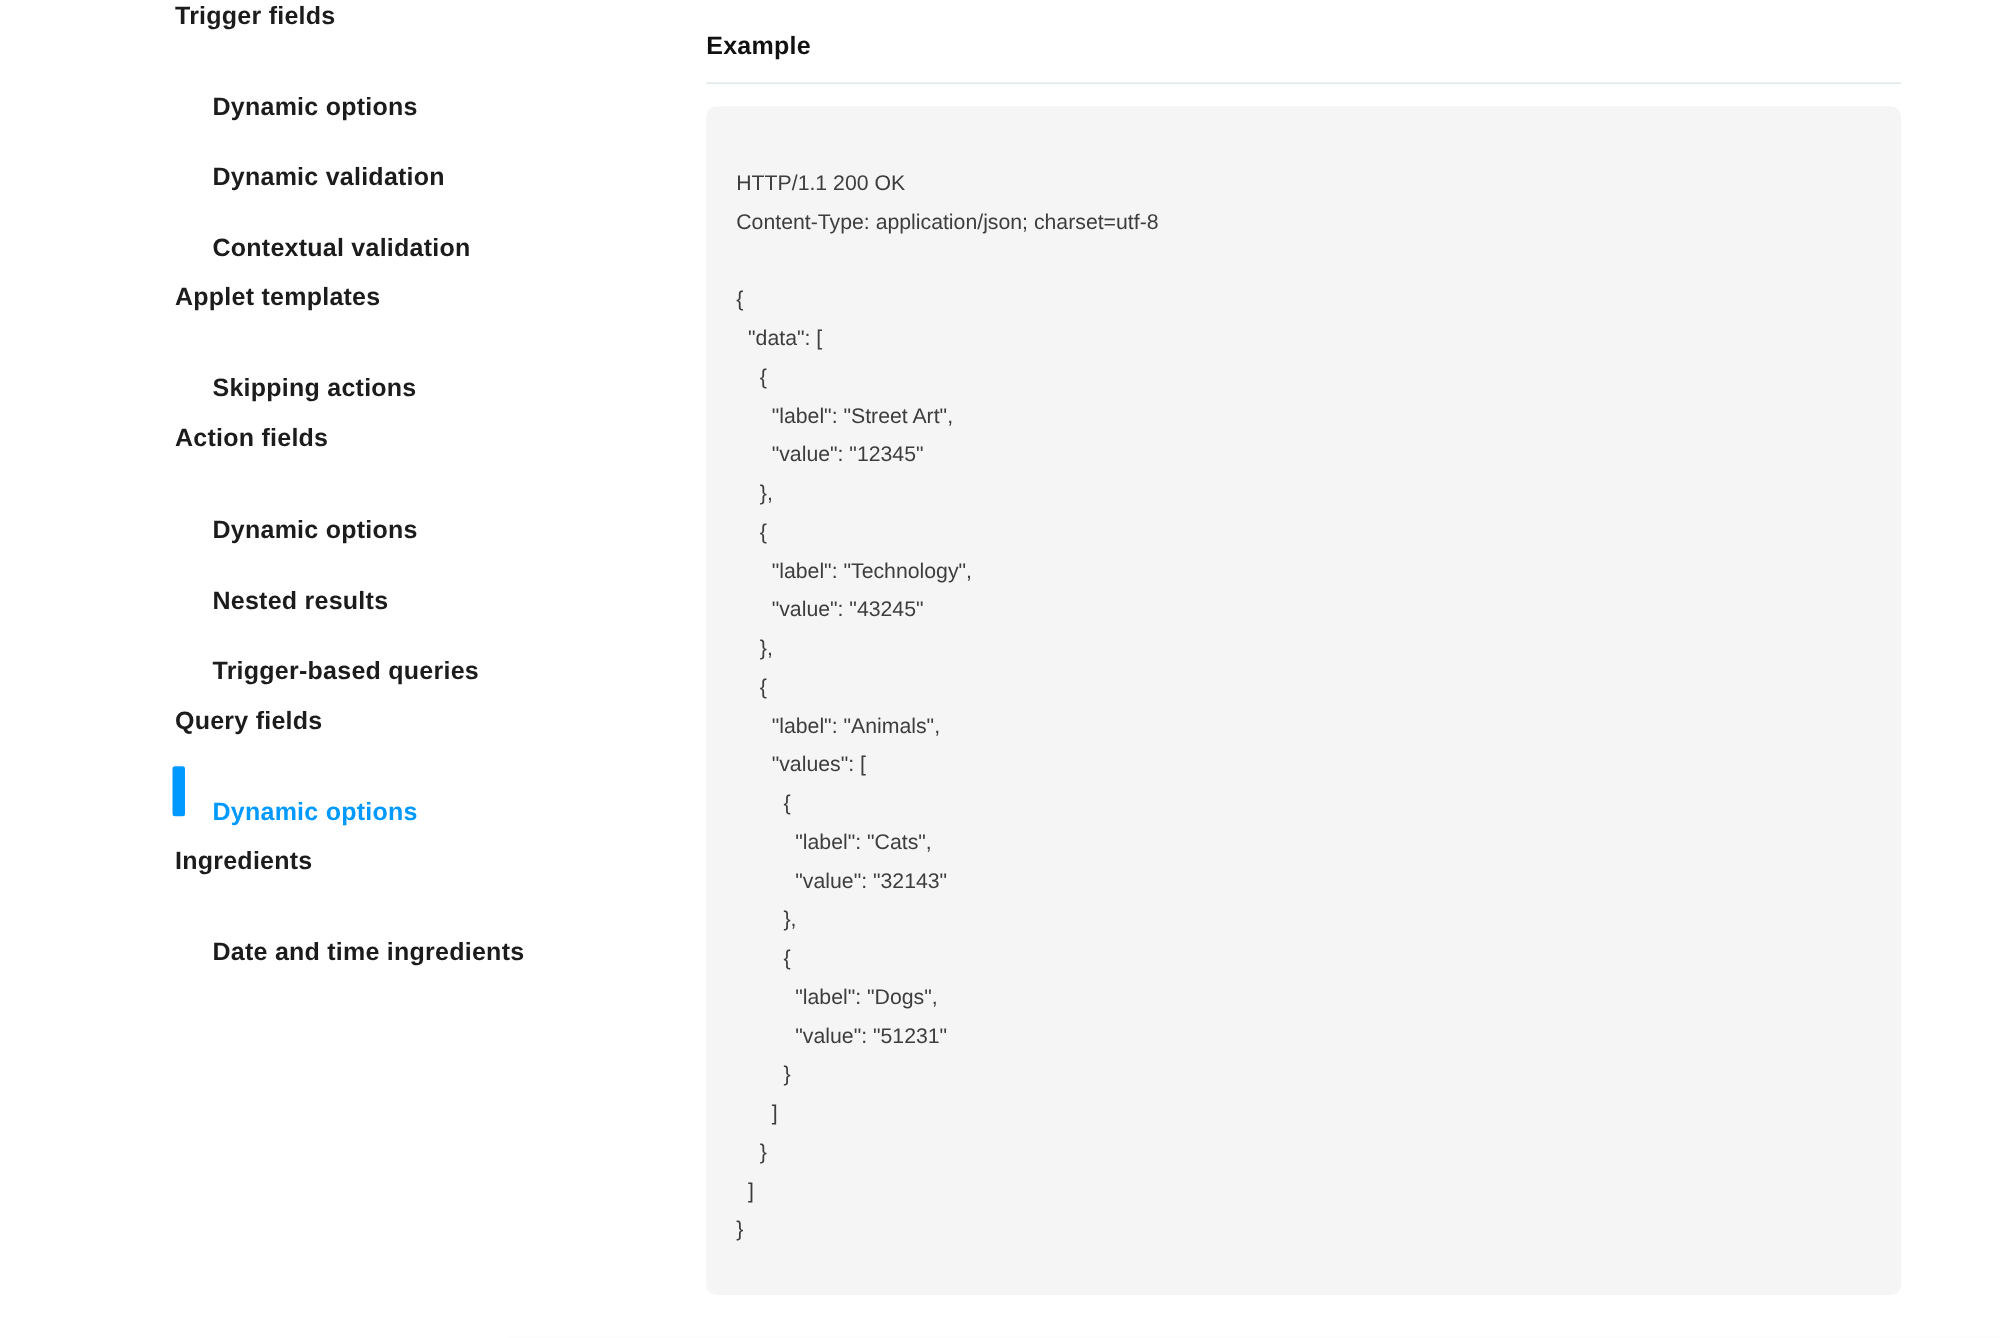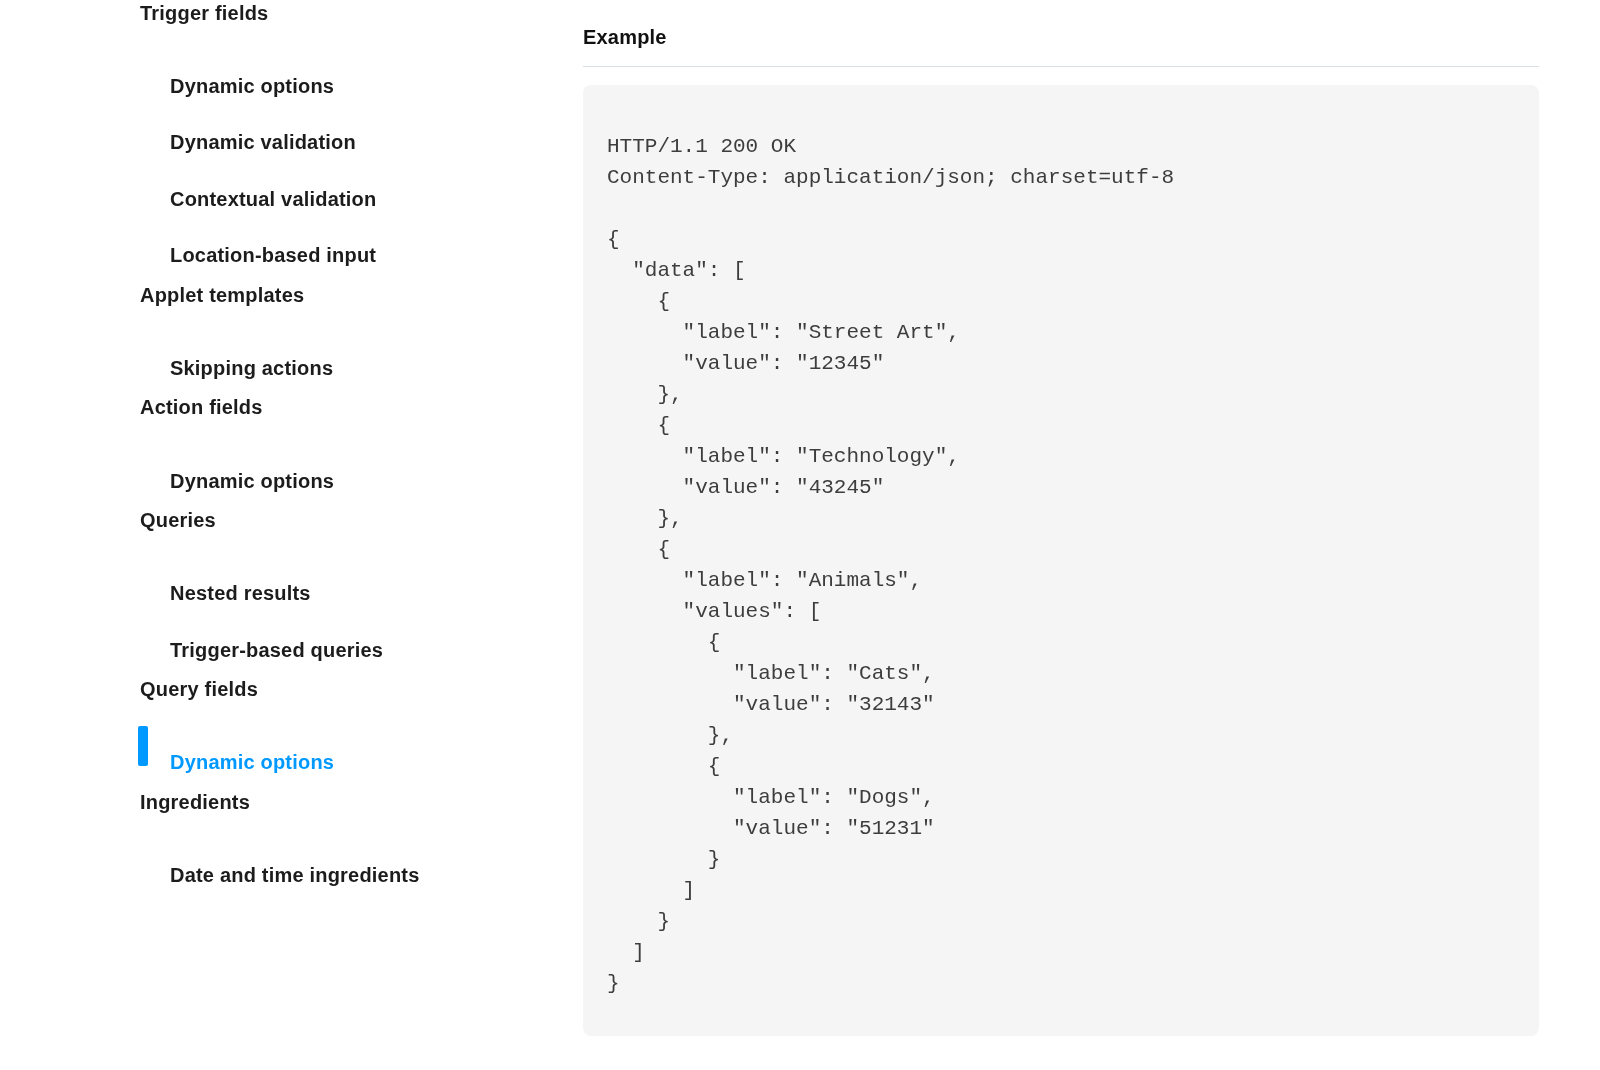--- a/index.html
+++ b/index.html
@@ -41,21 +41,21 @@
     transform: translateY(-50%);
     width: 10px;
     height: 40px;
     border-radius: 2px;
     background: var(--accent, #0099ff);
   }
 
   
   .main {
     position: absolute;
-    left: 583px;
+    left: 565px;
     top: 0;
     width: 956px;
   }
   .section-heading {
     margin-top: 26px;
     font-size: 20px;
     line-height: 22px;
     font-weight: 700;
     color: var(--heading-text, #111111);
     letter-spacing: 0.2px;
@@ -67,22 +67,22 @@
     height: 0;
   }
   .code-block {
     margin-top: 18px;
     background: var(--code-bg, #f5f5f5);
     border-radius: 8px;
     padding: 46px 24px 37px 24px;
   }
   .code-block code {
     display: block;
-    font-family: Liberation Mono, monospace;
-    font-size: 21px;
+    font-family: Liberation Sans, sans-serif;
+    font-size: 17px;
     line-height: 31px;
     color: var(--code-text, #3d3d3d);
     white-space: pre;
   }
 </style>
 </head>
 <body>
 
 <nav class="sidebar" id="sidebar">
     <div class="nav-item level-0">
@@ -90,37 +90,31 @@
     </div>
     <div class="nav-item level-1">
       <span>Dynamic options</span>
     </div>
     <div class="nav-item level-1">
       <span>Dynamic validation</span>
     </div>
     <div class="nav-item level-1">
       <span>Contextual validation</span>
     </div>
-    <div class="nav-item level-1">
-      <span>Location-based input</span>
-    </div>
     <div class="nav-item level-0">
       <span>Applet templates</span>
     </div>
     <div class="nav-item level-1">
       <span>Skipping actions</span>
     </div>
     <div class="nav-item level-0">
       <span>Action fields</span>
     </div>
     <div class="nav-item level-1">
       <span>Dynamic options</span>
-    </div>
-    <div class="nav-item level-0">
-      <span>Queries</span>
     </div>
     <div class="nav-item level-1">
       <span>Nested results</span>
     </div>
     <div class="nav-item level-1">
       <span>Trigger-based queries</span>
     </div>
     <div class="nav-item level-0">
       <span>Query fields</span>
     </div>

